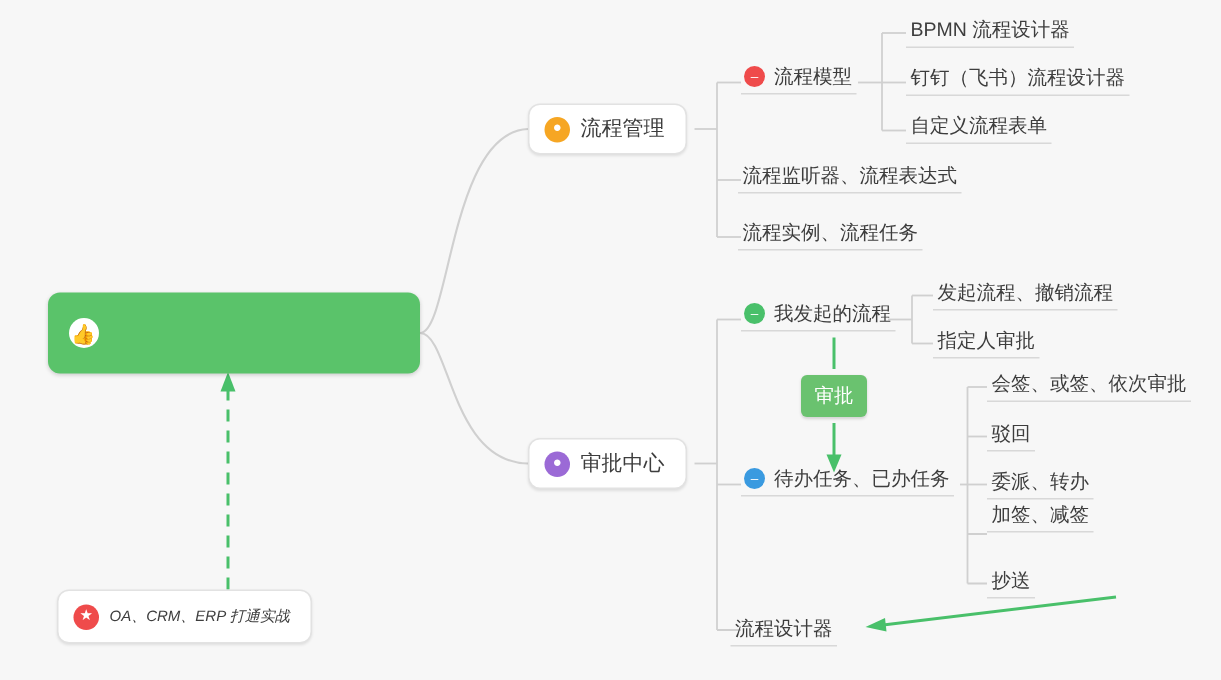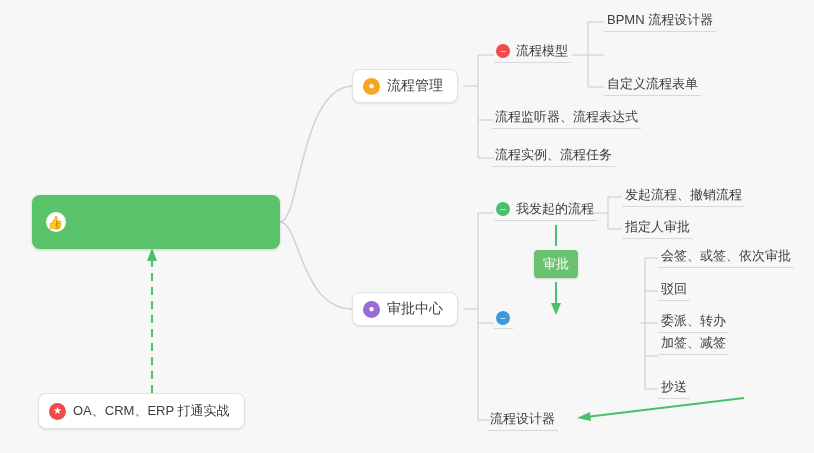--- a/index.html
+++ b/index.html
@@ -146,50 +146,52 @@
     <span class="icon ic-orange">●</span>
     <span class="label">流程管理</span>
   </div>
 
   <div class="node uline with-icon" style="left:494px;top:43px;">
     <span class="icon sm ic-red">–</span>
     <span class="label">流程模型</span>
   </div>
 
   <div class="node uline" style="left:604px;top:12px;">BPMN 流程设计器</div>
+  <div class="node uline" style="left:604px;top:44px;">钉钉（飞书）流程设计器</div>
   <div class="node uline" style="left:604px;top:76px;">自定义流程表单</div>
 
   <div class="node uline" style="left:492px;top:109px;">流程监听器、流程表达式</div>
   <div class="node uline" style="left:492px;top:147px;">流程实例、流程任务</div>
 
   <div class="node boxnode" style="left:352px;top:292px;">
     <span class="icon ic-purple">●</span>
     <span class="label">审批中心</span>
   </div>
 
   <div class="node uline with-icon" style="left:494px;top:201px;">
     <span class="icon sm ic-green">–</span>
     <span class="label">我发起的流程</span>
   </div>
   <div class="node uline" style="left:622px;top:187px;">发起流程、撤销流程</div>
   <div class="node uline" style="left:622px;top:219px;">指定人审批</div>
 
   <div class="node uline with-icon" style="left:494px;top:311px;">
     <span class="icon sm ic-blue">–</span>
+    <span class="label">待办任务、已办任务</span>
   </div>
   <div class="node uline" style="left:658px;top:248px;">会签、或签、依次审批</div>
   <div class="node uline" style="left:658px;top:281px;">驳回</div>
   <div class="node uline" style="left:658px;top:313px;">委派、转办</div>
   <div class="node uline" style="left:658px;top:335px;">加签、减签</div>
   <div class="node uline" style="left:658px;top:379px;">抄送</div>
 
   <div class="node uline" style="left:487px;top:411px;">流程设计器</div>
 
   <div class="node greenbox" style="left:534px;top:250px;">审批</div>
 
   <div class="node boxnode" style="left:38px;top:393px;height:36px;">
     <span class="icon ic-red">
         <span class="star">★</span>
       </span>
-    <span class="label" style="font-size:13px;">OA、CRM、ERP 打通实战</span>
+    <span class="label" style="font-size:10px;font-style:italic;">OA、CRM、ERP 打通实战</span>
   </div>
 
 </div>
 
 </body></html>

